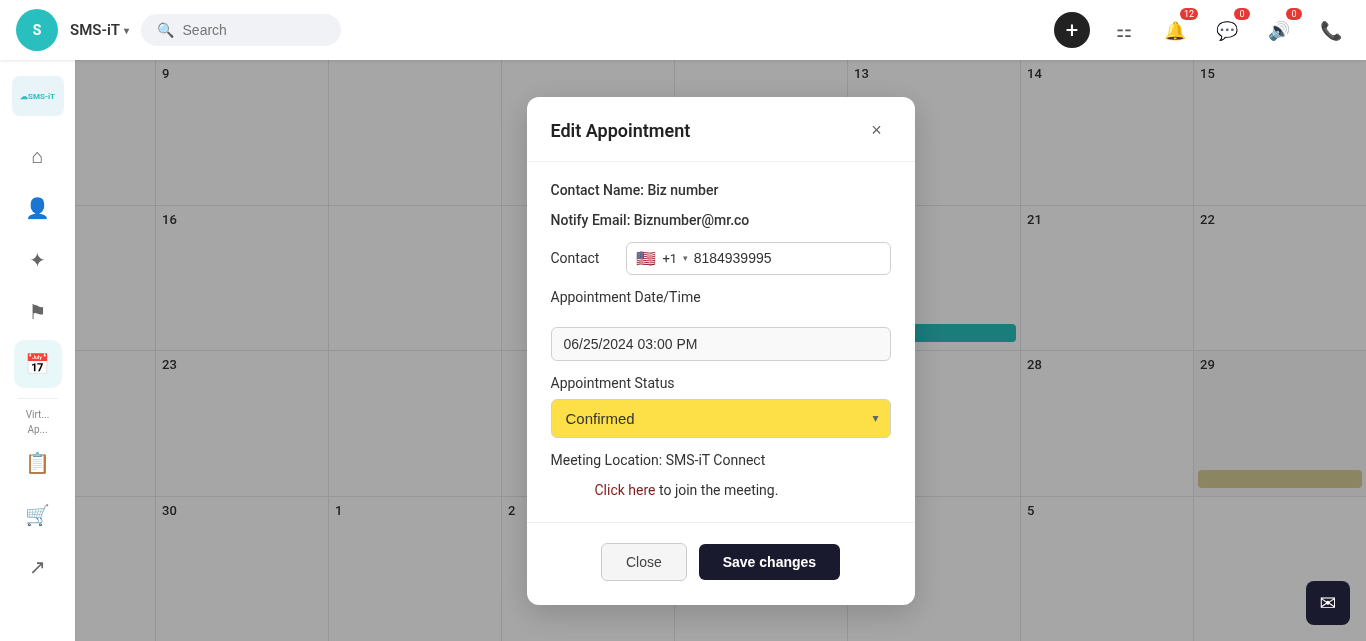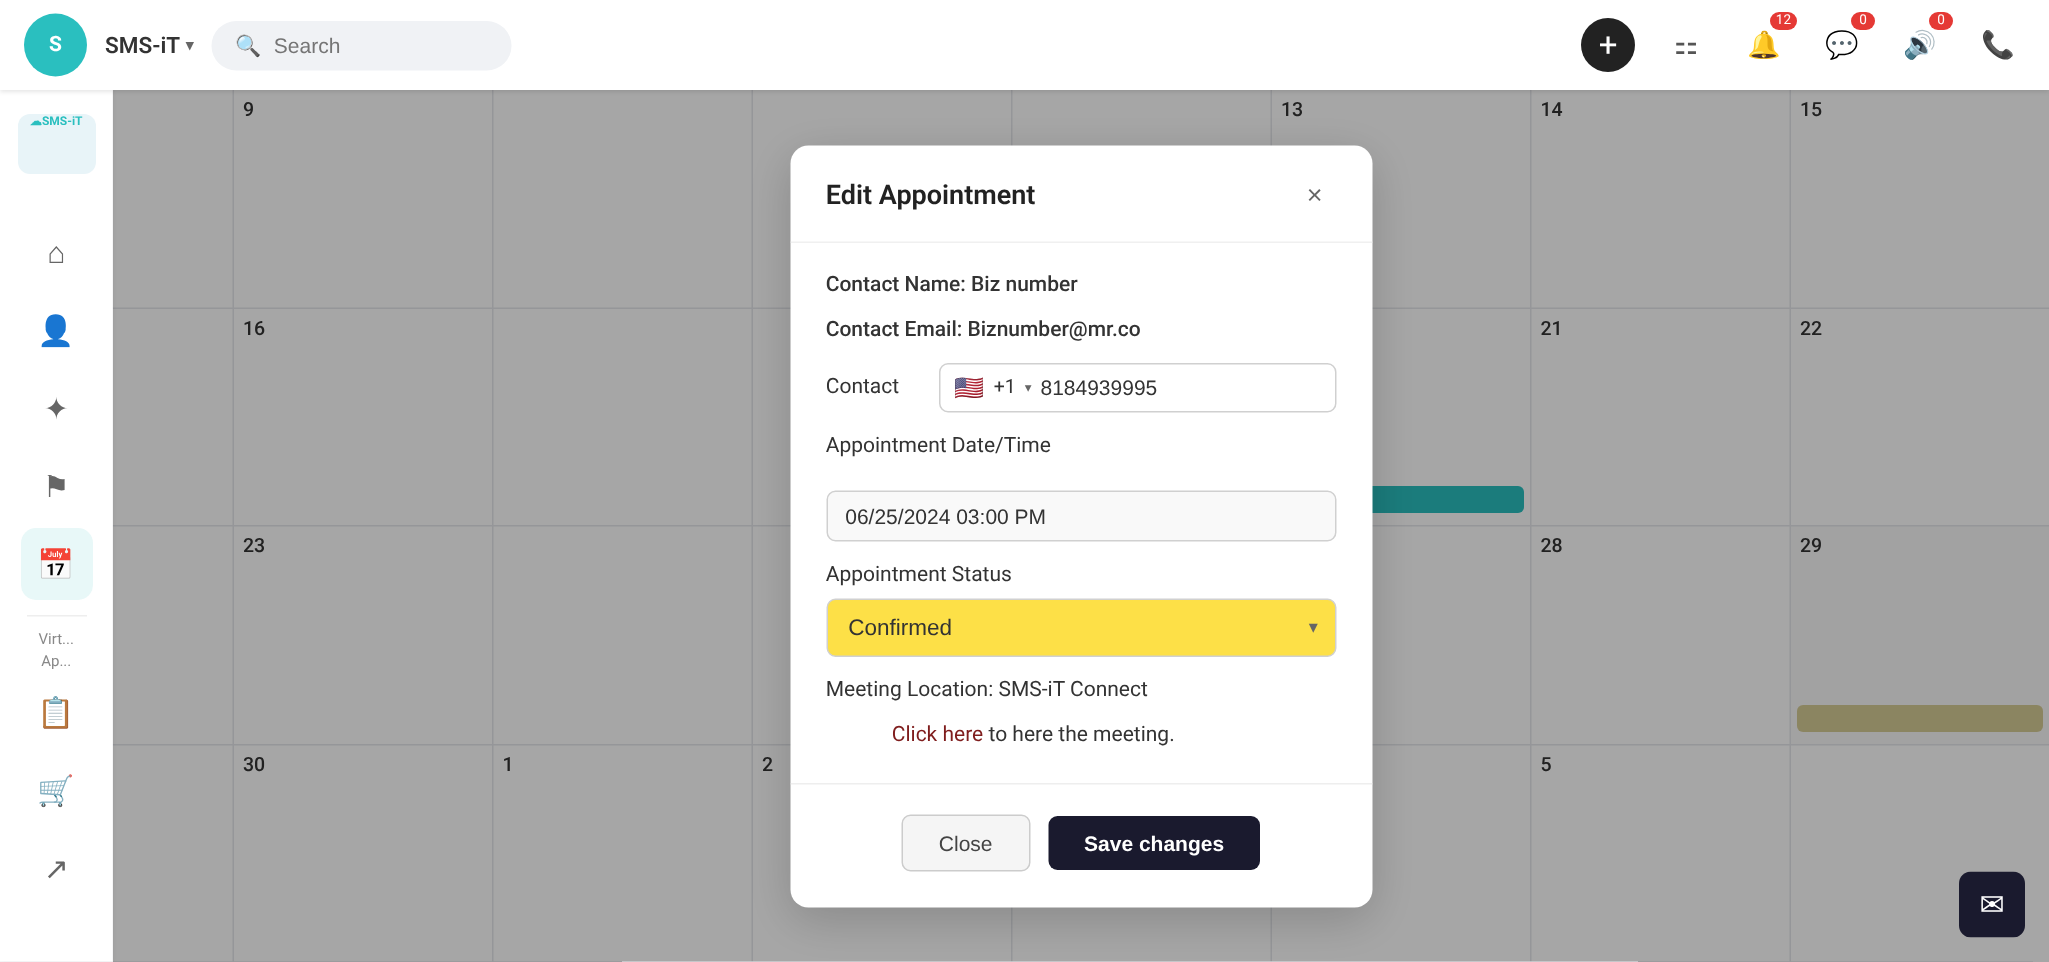--- a/index.html
+++ b/index.html
@@ -97,22 +97,22 @@
       align-items: center;
       padding-top: 16px;
       gap: 4px;
       z-index: 9;
       box-shadow: 1px 0 3px rgba(0,0,0,0.05);
     }
     .sidebar-logo {
       width: 52px; height: 40px;
       background: #e8f4f8;
       border-radius: 8px;
-      display: flex; justify-content: center;
-      margin-bottom: 24px;
+      display: flex; align-items: center; justify-content: center;
+      margin-bottom: 12px;
       font-size: 10px; color: #2abfbf; font-weight: 700;
     }
     .sidebar-item {
       width: 48px; height: 48px;
       border-radius: 10px;
       display: flex; align-items: center; justify-content: center;
       cursor: pointer;
       color: #666;
       font-size: 20px;
       transition: background 0.15s;
@@ -488,21 +488,21 @@
       </div>
 
       <div class="modal-body">
 
         <div class="modal-field-label">
           <span>Contact Name:</span>
           <span>Biz number</span>
         </div>
 
         <div class="modal-field-label">
-          <span>Contact Email:</span>
+          <span>Notify Email:</span>
           <span>Biznumber@mr.co</span>
         </div>
 
         <div class="phone-row">
           <span class="phone-label">Contact</span>
           <div class="phone-input-wrap">
             <span class="flag-emoji">🇺🇸</span>
             <span class="country-code">+1</span>
             <span class="chevron-sm">▾</span>
             <input class="phone-number-input" type="text" value="8184939995" style="">
@@ -528,21 +528,21 @@
         </div>
 
 
         <div class="meeting-location">
           <span>Meeting Location:</span>
           <span>SMS-iT Connect</span>
         </div>
 
         <div class="meeting-location">
           <span class="meeting-link">Click here</span>
-          <span> to here the meeting.</span>
+          <span> to join the meeting.</span>
         </div>
 
       </div>
 
       <div class="modal-divider"></div>
 
       <div class="modal-footer">
         <button class="btn-close">Close</button>
         <button class="btn-save">Save changes</button>
       </div>

